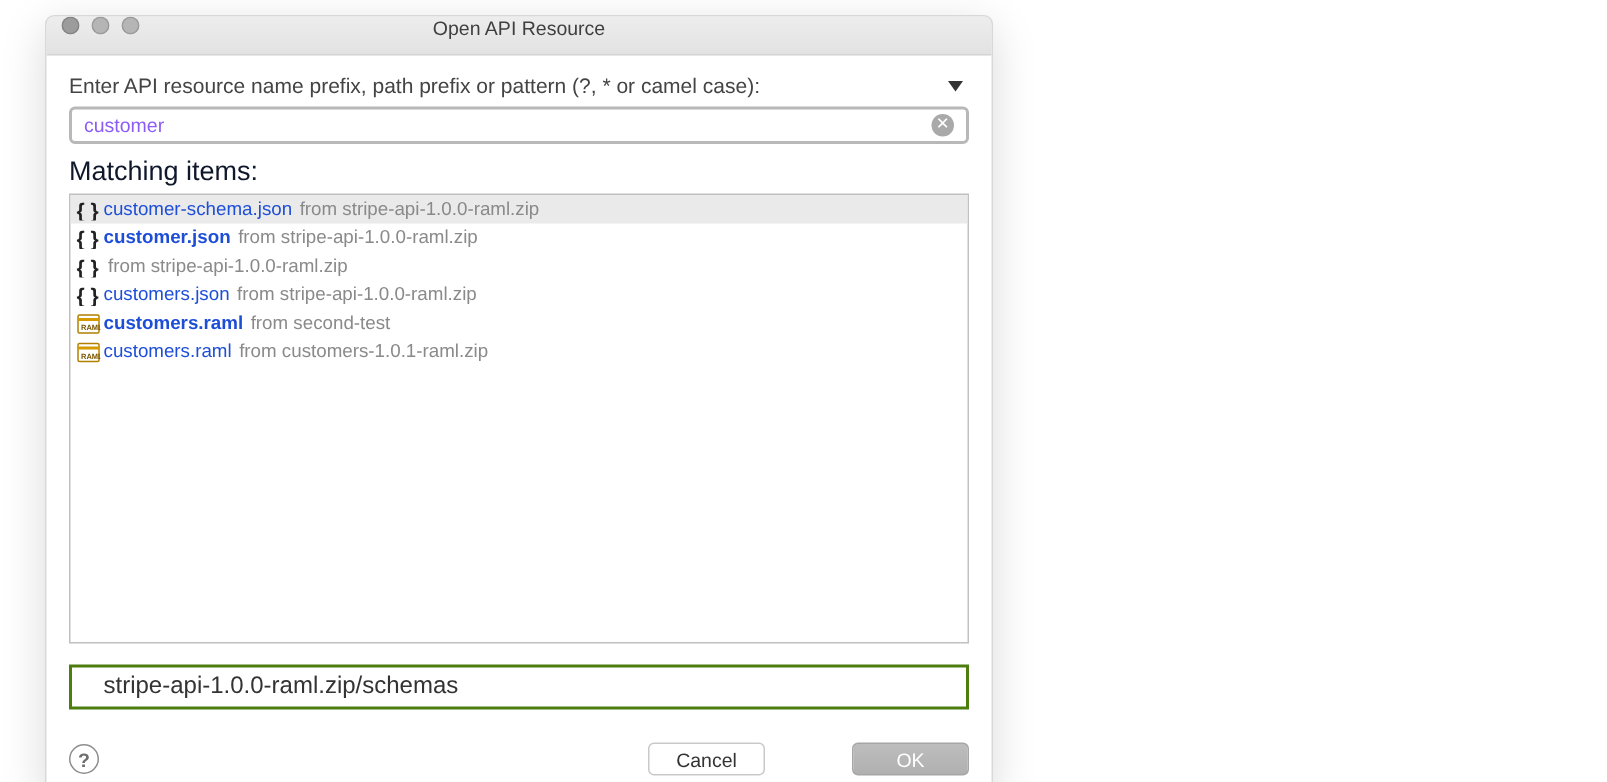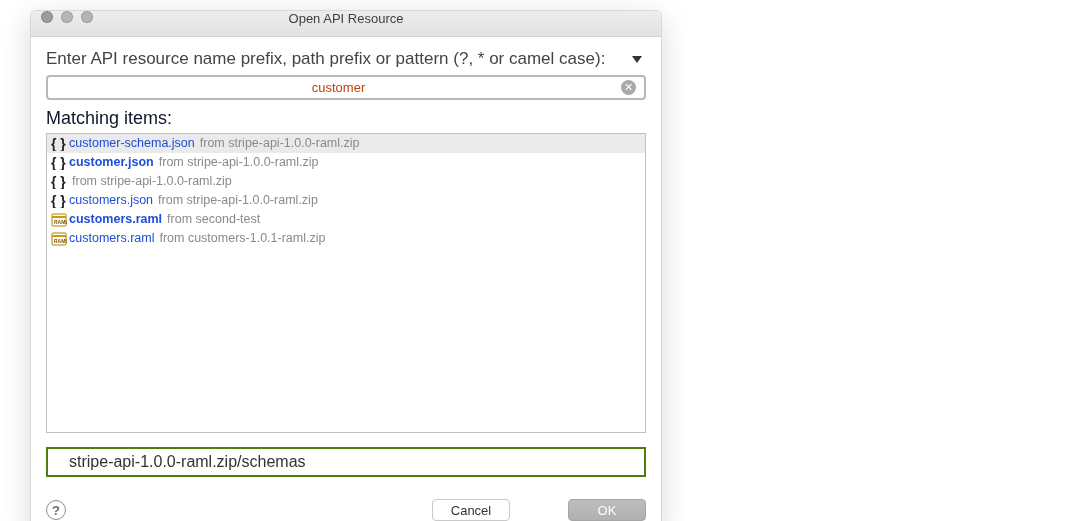--- a/index.html
+++ b/index.html
@@ -49,21 +49,21 @@
       padding: 12px 15px 12px 15px;
       background: #fff;
     }
     .label-row {
       display: flex;
       align-items: center;
       justify-content: space-between;
       margin-bottom: 6px;
     }
     .prompt-label {
-      font-size: 17px;
+      font-size: 14px;
       color: #444;
     }
     .dropdown-arrow {
       width: 0; height: 0;
       border-left: 5px solid transparent;
       border-right: 5px solid transparent;
       border-top: 7px solid #333;
       margin-right: 4px;
     }
     .search-box {
@@ -75,23 +75,22 @@
       align-items: center;
       padding: 3px 8px;
       margin-bottom: 8px;
     }
     .search-input {
       flex: 1;
       border: none;
       outline: none;
       font-size: 13px;
       font-family: inherit;
-      color: #c2410c;
+      color: #8b5cf6;
       background: transparent;
-      text-align: center;
     }
     .clear-icon {
       width: 15px; height: 15px;
       border-radius: 50%;
       background: #a9a9a9;
       display: flex;
       align-items: center;
       justify-content: center;
       color: #fff;
       font-size: 11px;

